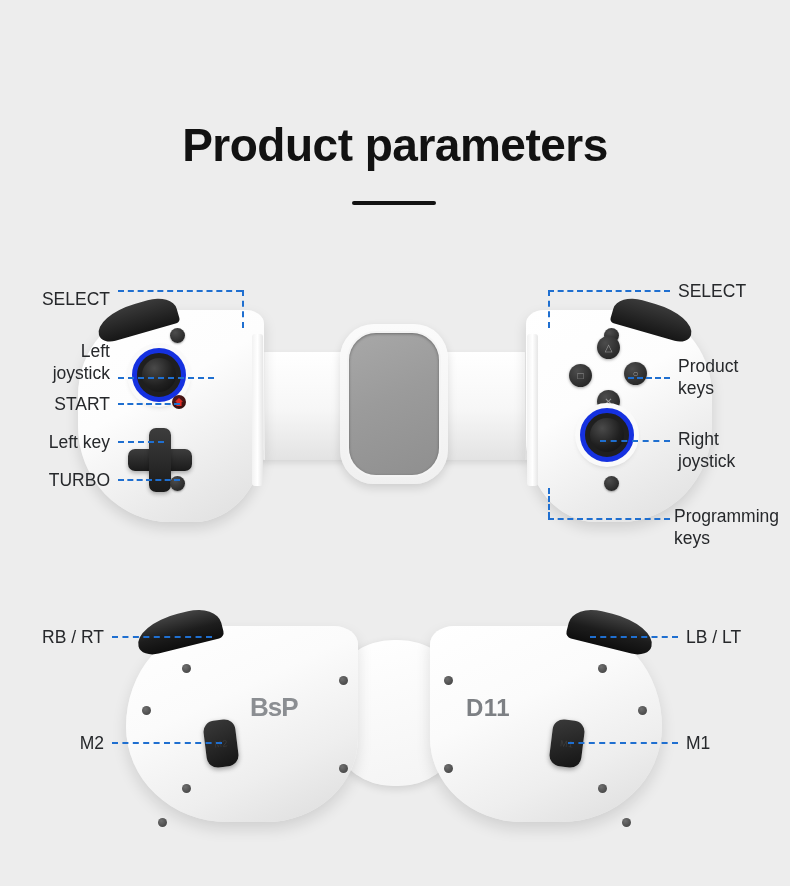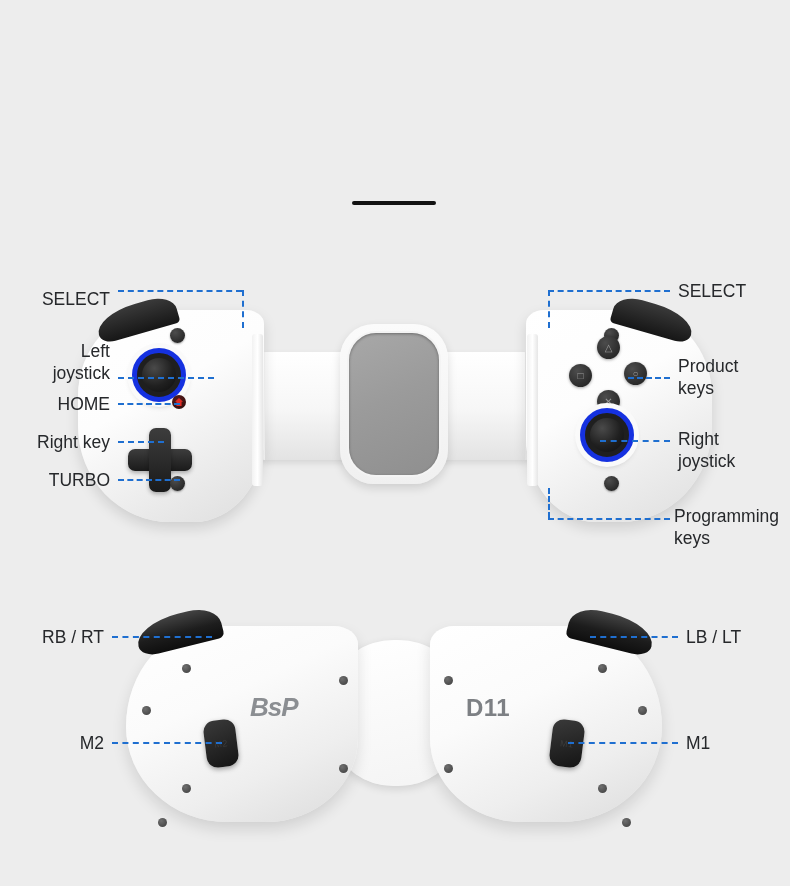--- a/index.html
+++ b/index.html
@@ -193,33 +193,34 @@
   .paddle-m2 { top: 108px; left: 205px; transform: rotate(-7deg); }
   .paddle-m1 { top: 108px; left: 551px; transform: rotate(7deg); }
 
   .screw {
     position: absolute; width: 9px; height: 9px; border-radius: 50%;
     background: radial-gradient(circle at 36% 32%,#6f6f6f,#3c3c3c);
   }
 
   .brand {
     position: absolute; top: 692px; left: 250px;
-    font-size: 26px; font-weight: 700; font-style: italic;
+    font-size: 26px; font-weight: 700; 
     letter-spacing: -1px; color: #8b8e92;
   }
   .model {
     position: absolute; top: 694px; left: 466px;
     font-size: 24px; font-weight: 700; color: #7d8084; letter-spacing: 0.5px;
   }
 </style>
 </head>
 <body>
 
 <div id="page">
 
+  <div class="title">Product parameters</div>
   <div class="title-rule"></div>
 
   <div class="ctrl-top">
 
     <div class="bridge"></div>
     <div class="clamp">
       <div class="clamp-pad"></div>
     </div>
 
     <div class="grip grip-left"></div>
@@ -263,22 +264,22 @@
 
   <div class="lead-h" style="left:628px; top:377px; width:42px;"></div>
   <div class="lead-h" style="left:600px; top:440px; width:70px;"></div>
 
   <div class="lead-v" style="left:548px; top:488px; height:30px;"></div>
   <div class="lead-h" style="left:548px; top:518px; width:122px;"></div>
 
   <div class="label right-align" style="left:0;   top:288px; width:110px;">SELECT</div>
   <div class="label right-align" style="left:0;   top:340px; width:110px;">Left
 joystick</div>
-  <div class="label right-align" style="left:0;   top:393px; width:110px;">HOME</div>
-  <div class="label right-align" style="left:0;   top:431px; width:110px;">Right key</div>
+  <div class="label right-align" style="left:0;   top:393px; width:110px;">START</div>
+  <div class="label right-align" style="left:0;   top:431px; width:110px;">Left key</div>
   <div class="label right-align" style="left:0;   top:469px; width:110px;">TURBO</div>
 
   <div class="label left-align" style="left:678px; top:280px; width:112px;">SELECT</div>
   <div class="label left-align" style="left:678px; top:355px; width:112px;">Product
 keys</div>
   <div class="label left-align" style="left:678px; top:428px; width:112px;">Right
 joystick</div>
   <div class="label left-align" style="left:674px; top:505px; width:116px;">Programming
 keys</div>
 

